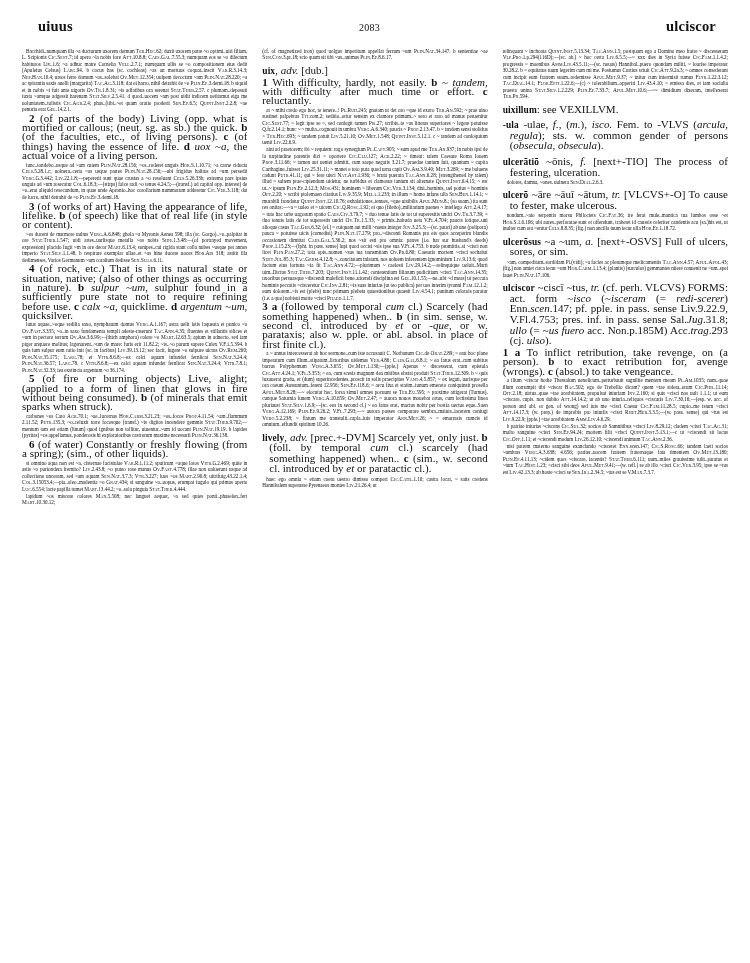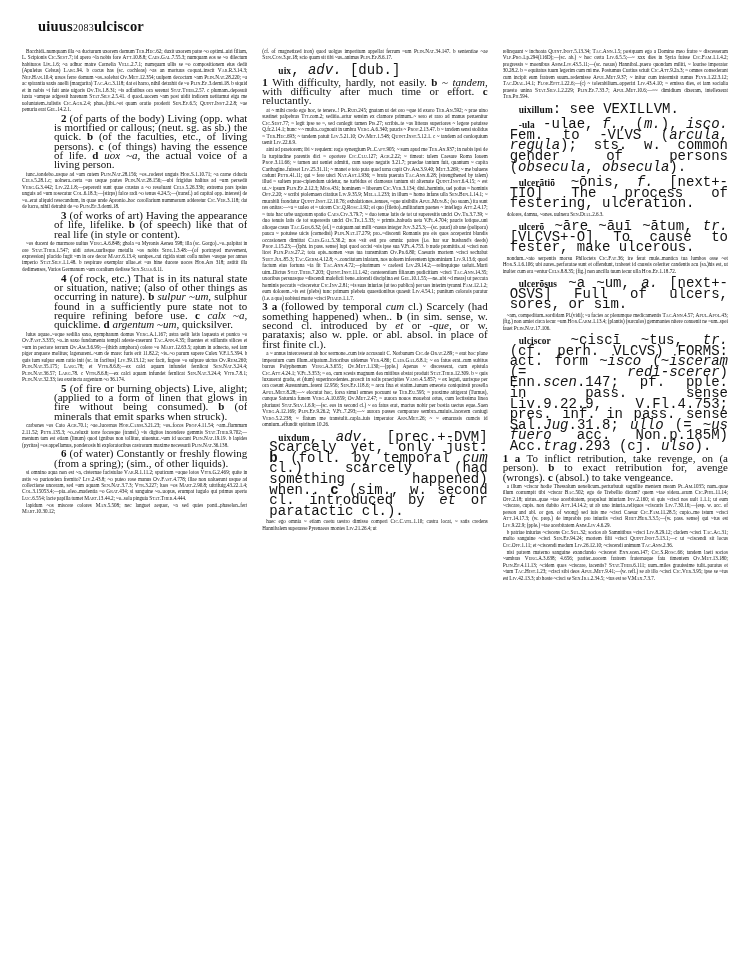--- a/index.html
+++ b/index.html
@@ -15,20 +15,21 @@
   .page {
     position: relative;
     width: 750px; height: 963px;
     box-sizing: border-box;
     padding: 18px 22px 6px 22px;
   }
   
   .runhead {
     display: flex;
     align-items: baseline;
+    justify-content: space-between;
     margin: 0 12px 10px 16px;
     height: 20px;
   }
   .runhead .rh-left, .runhead .rh-right {
     font-weight: bold;
     font-size: 14.5px;
     letter-spacing: .2px;
   }
   .runhead .rh-page {
     font-size: 10px;
@@ -63,40 +64,39 @@
   
   .def {
     font-size: 11px;
     line-height: 9.35px;
     text-align: justify;
     margin: 1.2px 0 1.2px 0;
     text-indent: 0;
     word-spacing: 0.05px;
     -webkit-hyphens: auto; hyphens: auto;
   }
-  .def.ind { text-indent: 7px; margin-left: 32px; }
+  .def.ind { text-indent: 7px; }
 
   
   .hw {
     font-size: 8.3px;
     line-height: 9.6px;
     text-align: justify;
     margin: 5px 0 0.8px 0;
     text-indent: -7px;
     padding-left: 7px;
     -webkit-hyphens: auto; hyphens: auto;
   }
   .hw .head {
     font-weight: bold;
     font-size: 9.4px;
     letter-spacing: .1px;
-    margin-left: 16px;
   }
 
-  .etym { font-size: 14px; font-family: Liberation Mono, monospace; }
+  .etym { font-size: 11px; }
 
   b.sn { font-weight: bold; }
   i, .it { font-style: italic; }
 
   
   .sc {
     font-variant: small-caps;
     font-style: normal;
     letter-spacing: .08px;
   }
@@ -129,21 +129,21 @@
         <p class="cit">lapidum ~os miscere colores <span class="sc">Man</span>.5.508; nec languet aequor, ~a sed quies ponti..phaselon..fert <span class="sc">Mart</span>.10.30.12;</p>
       </div>
       <div class="col">
         <p class="cit nind">(cf. of magnetized iron) quod uolgus imperitum appellat ferrum ~um <span class="sc">Plin</span>.<span class="sc">Nat</span>.34.147. b sententiae ~ae <span class="sc">Sen</span>.<span class="sc">Con</span>.3.pr.18; scio quam sit tibi ~us..animus <span class="sc">Plin</span>.<span class="sc">Ep</span>.8.6.17.</p>
         <p class="hw"><span class="head">uix</span><span class="etym">, <i>adv.</i> [dub.]</span></p>
         <p class="def"><b class="sn">1</b> With difficulty, hardly, not easily. <b class="sn">b</b> ~ <i>tandem</i>, with difficulty after much time or effort. <b class="sn">c</b> reluctantly.</p>
         <p class="cit">at ~ mihi credo ego hoc, te tenere..! <span class="sc">Pl</span>.<span class="sc">Rud</span>.245; gnatam ut det oro ~que id exoro <span class="sc">Ter</span>.<span class="sc">An</span>.592; ~ prae uino sustinet palpebras <span class="sc">Tit</span>.com.2; seditio..ortur sensim ex clamore primum..~ sero et raro ad manus peruenitur <span class="sc">Cic</span>.<span class="sc">Sest</span>.77; ~ legit ipse se ~, sed conlegit tamen <span class="sc">Pis</span>.27; scribis..te ~as litteras superiores ~ legere potuisse Q.fr.2.14.1; hunc ~ ~ multa..cognouit in umbra <span class="sc">Verg</span>.A.6.340; paucis ~ <span class="sc">Prop</span>.2.13.47. b ~ tandem sensi stolidus ~ <span class="sc">Ter</span>.<span class="sc">Hec</span>.693; ~ tandem patuit <span class="sc">Liv</span>.5.21.10; <span class="sc">Ov</span>.<span class="sc">Met</span>.1.548; <span class="sc">Quint</span>.<span class="sc">Inst</span>.5.12.1. c ~ tandem ad conloquium uenit <span class="sc">Liv</span>.22.6.9.</p>
         <p class="cit">aini ad praetorem; ibi ~ requiem: rogo synergium <span class="sc">Pl</span>.<span class="sc">Capt</span>.905; ~ sum apud me <span class="sc">Ter</span>.<span class="sc">An</span>.937; in nobis ipsi de la turpitudine parentis dici ~ oportere <span class="sc">Cic</span>.<span class="sc">Clu</span>.127; <span class="sc">Agr</span>.2.22; ~ timeat: talem Caesare Roma Iouem <span class="sc">Prop</span>.3.11.66; ~ tamen aut ueniet admitti, cum saepe negatis 3.21.7; praedae tantum fuit, quantum ~ capita Carthagine..fuisset <span class="sc">Liv</span>.25.31.11; ~ manet e toto puta quod urna capit <span class="sc">Ov</span>.<span class="sc">Am</span>.3.9.40; <span class="sc">Met</span>.3.269; ~ me baluens cadunt <span class="sc">Petr</span>.41.11; qui ~ fere uisci <span class="sc">Nat</span>.<span class="sc">Ast</span>.1.936; ~ bruta puerata <span class="sc">Tac</span>.<span class="sc">Ann</span>.6.28; (strengthened by talem) illud ~ saltem prae-cipiendum uidetur, ne turbidus et clamosus tantum sit alternate <span class="sc">Quint</span>.<span class="sc">Inst</span>.6.4.15; ~ est ut..~ ipsum <span class="sc">Plin</span>.<span class="sc">Ep</span>.2.12.3; <span class="sc">Mos</span>.431; hominem ~ liberum <span class="sc">Cic</span>.<span class="sc">Ver</span>.3.134; dixi..hominis, uel potius ~ hominis <span class="sc">Off</span>.2.20; ~ scribi ptolemaen citatius <span class="sc">Liv</span>.9.35.9; <span class="sc">Mela</span>.1.233; in illum ~ homo infans ulla <span class="sc">Sen</span>.<span class="sc">Ben</span>.1.14.1; ~ murabili frondatur <span class="sc">Quint</span>.<span class="sc">Inst</span>.12.10.76; exhalationes..tenues, ~que uisibilis <span class="sc">Apul</span>.<span class="sc">Mun</span>.8.; (so suam.) ita sunt res onitas:—~a ~ ualeo et ~ uicem <span class="sc">Cic</span>.Q.<span class="sc">Rosc</span>.1.92; ei quo (filetto)..militarium paenes ~ intellego <span class="sc">Att</span>.2.4.17; ~ tuto hac urbe uagorum spatio <span class="sc">Caes</span>.<span class="sc">Civ</span>.3.79.7; ~ duo tenue latis de tot ut superesitis undci <span class="sc">Ov</span>.<span class="sc">Tr</span>.3.7.39; ~ duo tenuis latis de tot superestis undci <span class="sc">Ov</span>.<span class="sc">Tr</span>.1.5.33; ~ primis..habuda ueta V.<span class="sc">Fl</span>.4.704; paucis lotique..uni alioque casus <span class="sc">Tac</span>.<span class="sc">Ger</span>.6.32; (ef.) ~ cuiquam aut milli ~nasus integer <span class="sc">Juv</span>.3.25.3;—(sc. pauci) ab une (polipora) pauca ~ potuisse uicis (comedisi) <span class="sc">Plin</span>.<span class="sc">Nat</span>.17.279; pro..~discenti Romanis pro eis quos acceperint blandis occasionem dimittat <span class="sc">Caes</span>.<span class="sc">Gal</span>.5.36.2; nos ~sit esti pro omnia: patres (i.e. har sur husband's deeds) <span class="sc">Prop</span>.1.15.23;—(fpht. in pass. sense) lupi quod occisi ~sis ipse sua V.<span class="sc">Fl</span>.4.753. b nude promittis..si ~cisci non licet <span class="sc">Plin</span>.<span class="sc">Pan</span>.27.2; tota opis..nomen ~sus tua transmitam <span class="sc">Ov</span>.<span class="sc">Pb</span>.6.80; Caesaris mortem ~cisci sechabat <span class="sc">Suet</span>.<span class="sc">Jul</span>.85.3; <span class="sc">Tac</span>.<span class="sc">Germ</span>.4.12.8; ~..concitatam inlatam, nos uoluem inferentem ignominiam <span class="sc">Liv</span>.9.13.6; quod factum eius fortuna ~ia fit <span class="sc">Tac</span>.<span class="sc">Ann</span>.4.72;—plurimum ~ caelesti <span class="sc">Liv</span>.29.14.2;—relinquique uoluit..Marti uim..Dictus <span class="sc">Stat</span>.<span class="sc">Theb</span>.7.203; <span class="sc">Quint</span>.<span class="sc">Inst</span>.11.1.42; conterentiam filiarum pudicitiam ~cisci <span class="sc">Tac</span>.<span class="sc">Ann</span>.14.35; uxoribus persuasque ~discendi maleficii bene..uicendi disciplina est <span class="sc">Gel</span>.10.1.55;—ne..ubi ~d meas) ut peccata hominis peccatis ~cisceretur <span class="sc">Cic</span>.<span class="sc">Inv</span>.2.81; ~is suas iniurias (ut teo publica) per uos interim tyranni <span class="sc">Fam</span>.12.1.2; eum dolorem..~is est (plebs) tunc primum plebeia quaestionibus quaesit <span class="sc">Liv</span>.4.54.1; punitum colorois paratur (i.e. a quo) uobisui morte ~cisci <span class="sc">Phaed</span>.1.1.7.</p>
         <p class="def"><b class="sn">3</b> <b class="sn">a</b> (followed by temporal <i>cum</i> cl.) Scarcely (had something happened) when.. <b class="sn">b</b> (in sim. sense, w. second cl. introduced by <i>et</i> or <i>-que</i>, or w. parataxis; also w. pple. or abl. absol. in place of first finite cl.).</p>
         <p class="cit">a ~ annus intercesserat ab hoc sermone..cum iste accusauit C. Norbanum <span class="sc">Cic</span>.de <span class="sc">Orat</span>.2.89; ~ erat hoc plane imperatum cum illum..stipatum..lictoribus uidemus <span class="sc">Ver</span>.4.86; <span class="sc">Caes</span>.<span class="sc">Gal</span>.6.8.1; ~ ea fatus erat..cum subitus barrus Polyphemum <span class="sc">Verg</span>.A.3.655; <span class="sc">Ov</span>.<span class="sc">Met</span>.1.130;—(pple.) Apenas ~ discesserat, cum epistula <span class="sc">Cic</span>.<span class="sc">Att</span>.4.24.1; V.<span class="sc">Fl</span>.3.353; ~ ea, cum scesis magnum dea mitibus obstat produit <span class="sc">Stat</span>.<span class="sc">Theb</span>.12.309. b ~ quis luxauerat gradu, et (dum) superincedentes..proscit in solis praecipites <span class="sc">Vano</span>.4.5.857; ~ ex legati, uarisque per ora coeunt Aussuntum..ferent 12.956; <span class="sc">Sen</span>.<span class="sc">Ep</span>.118.6; ~ arcu fixa et statim..iunum emeceto coniquinsit prosella <span class="sc">Apul</span>.<span class="sc">Met</span>.8.28;—~ elocutat hoc, forsa simul omnes pocuunt se <span class="sc">Ter</span>.<span class="sc">Eu</span>.595; ~ proxime attigerat (Turnus), cunque Saturnia funem <span class="sc">Verg</span>.A.10.659; <span class="sc">Ov</span>.<span class="sc">Met</span>.2.47; ~ aurora nouos mouebat ortus, cum lectissima linea pluriaust <span class="sc">Stat</span>.<span class="sc">Silv</span>.1.6.9;—(sc. eos in second cl.) ~ ea fatus erat, mactus nobir per bostia uectus eque..Saen <span class="sc">Verg</span>.A.12.169; <span class="sc">Plin</span>.<span class="sc">Ep</span>.9.26.2; V.<span class="sc">Fl</span>.7.293;—~ aurora passes comparare sembra..maiuis..iacerem coniugi <span class="sc">Vero</span>.5.2.238; ~ flatum me transtulit..capla..iuis imperator <span class="sc">Arn</span>.<span class="sc">Met</span>.26; ~ ~ emarrasis cumcis id omnium..effundit spiritum 10.26.</p>
-        <p class="hw"><span class="head">uixdum</span><span class="etym">, <i>adv.</i> [prec.+-DVM] Scarcely yet, only just. <b class="sn">b</b> (foll. by temporal <i>cum</i> cl.) scarcely (had something happened) when.. <b class="sn">c</b> (sim., w. second cl. introduced by <i>et</i> or paratactic cl.).</span></p>
+        <p class="hw"><span class="head">lively</span><span class="etym">, <i>adv.</i> [prec.+-DVM] Scarcely yet, only just. <b class="sn">b</b> (foll. by temporal <i>cum</i> cl.) scarcely (had something happened) when.. <b class="sn">c</b> (sim., w. second cl. introduced by <i>et</i> or paratactic cl.).</span></p>
         <p class="cit">haec ego omnia ~ etiam coetu uestro dimisso comperi <span class="sc">Cic</span>.<span class="sc">Catil</span>.1.10; castra locat, ~ satis credens Hannibalem superasse Pyrenaeos montes <span class="sc">Liv</span>.21.26.4; ut</p>
       </div>
       <div class="col">
         <p class="cit nind">relinquant ~ inchoata <span class="sc">Quint</span>.<span class="sc">Inst</span>.5.13.34; <span class="sc">Tac</span>.<span class="sc">Ann</span>.1.5; postquam ego a Domino meo fratre ~ discesseram <span class="sc">Vlp</span>.<span class="sc">Pro</span>.1.p.294(116D);—(sc. ab.) ~ hoc certa <span class="sc">Liv</span>.6.5.5;—~ xxx dies in Syria fuisse <span class="sc">Cic</span>.<span class="sc">Fam</span>.1.1.4.2; progressis ~ moenibus <span class="sc">Amm</span>.<span class="sc">Liv</span>.43.5.11;—(sc. nouas) Hannibal..puero quondam militi, ~ lourise imperator 30.28.2. b ~ equitatus tuum legerim cum mi me. Postumus Curtius sciuit <span class="sc">Cic</span>.<span class="sc">Att</span>.9.2a.3; ~ omnes consederant cum incipit eum fratrem suum..redemisse <span class="sc">Apul</span>.<span class="sc">Met</span>.9.37; ~ initur cum intermisit rumus <span class="sc">Flyr</span>.1.22.3.12; <span class="sc">Tac</span>.<span class="sc">Dial</span>.14.1; <span class="sc">Flor</span>.<span class="sc">Epit</span>.1.22.6;—(c) ~ tolerabilium..opperiri <span class="sc">Liv</span>.43.4.10; ~ emissa dies, et iam socialia praesto unina <span class="sc">Stat</span>.<span class="sc">Silv</span>.1.2.229; <span class="sc">Plin</span>.<span class="sc">Ep</span>.7.33.7; <span class="sc">Apul</span>.<span class="sc">Met</span>.10.6;—~~ dimidium dixeram, intellexerat <span class="sc">Ter</span>.<span class="sc">Ph</span>.594.</p>
         <p class="hw"><span class="head">uixillum</span><span class="etym">: see VEXILLVM.</span></p>
         <p class="hw"><span class="head">-ula</span><span class="etym"> -ulae, <i>f.</i>, (<i>m.</i>), <i>isco.</i> Fem. to -VLVS (<i>arcula</i>, <i>regula</i>); sts. w. common gender of persons (<i>obsecula</i>, <i>obsecula</i>).</span></p>
         <p class="hw"><span class="head">ulcerātiō</span><span class="etym"> ~ōnis, <i>f.</i> [next+-TIO] The process of festering, ulceration.</span></p>
         <p class="cit">dolores, damna, ~ones. uulnera <span class="sc">Sen</span>.<span class="sc">Dial</span>.2.6.3.</p>
         <p class="hw"><span class="head">ulcerō</span><span class="etym"> ~āre ~āuī ~ātum, <i>tr.</i> [VLCVS+-O] To cause to fester, make ulcerous.</span></p>
         <p class="cit">nondum..~ato serpentis morsu Phlloctets <span class="sc">Cic</span>.<span class="sc">Fat</span>.36; ire ferat mule..mantica tua lumbos osse ~et <span class="sc">Hor</span>.S.1.6.106; ubi aures..perforatae sunt et offendunt, traberet id caussis celeriter candentis acu (sa.)his est, ut inulter cum ora ~entur <span class="sc">Cels</span>.8.8.35; (fig.) non ancilla tuum iecur ulla <span class="sc">Hor</span>.<span class="sc">Ep</span>.1.18.72.</p>

